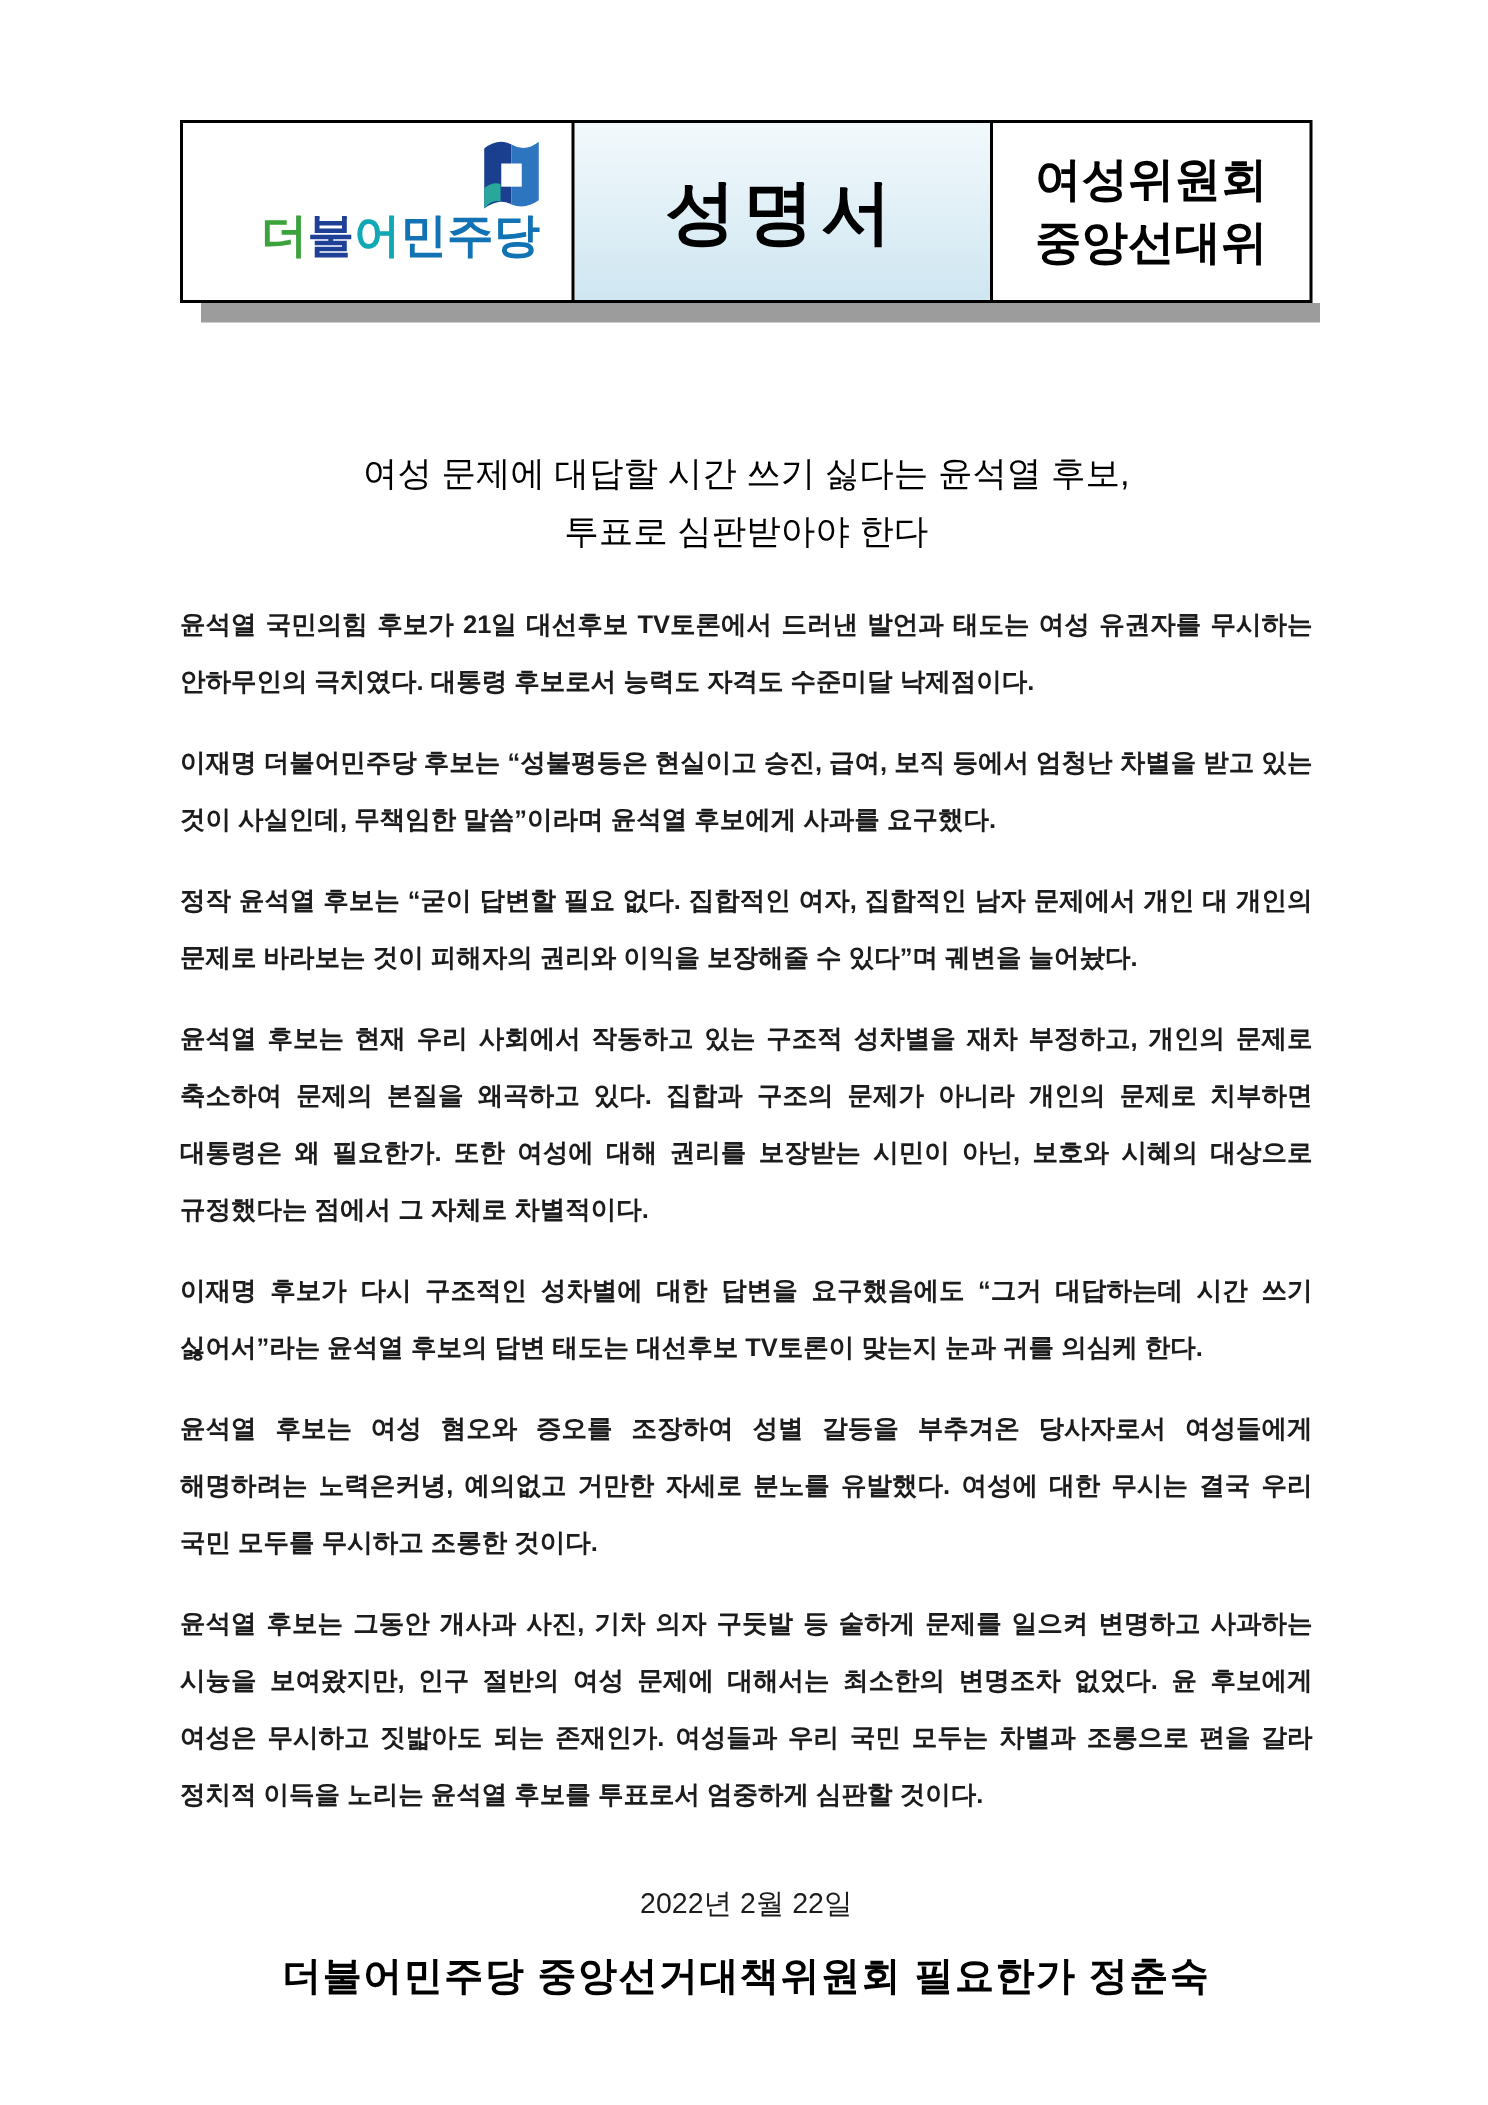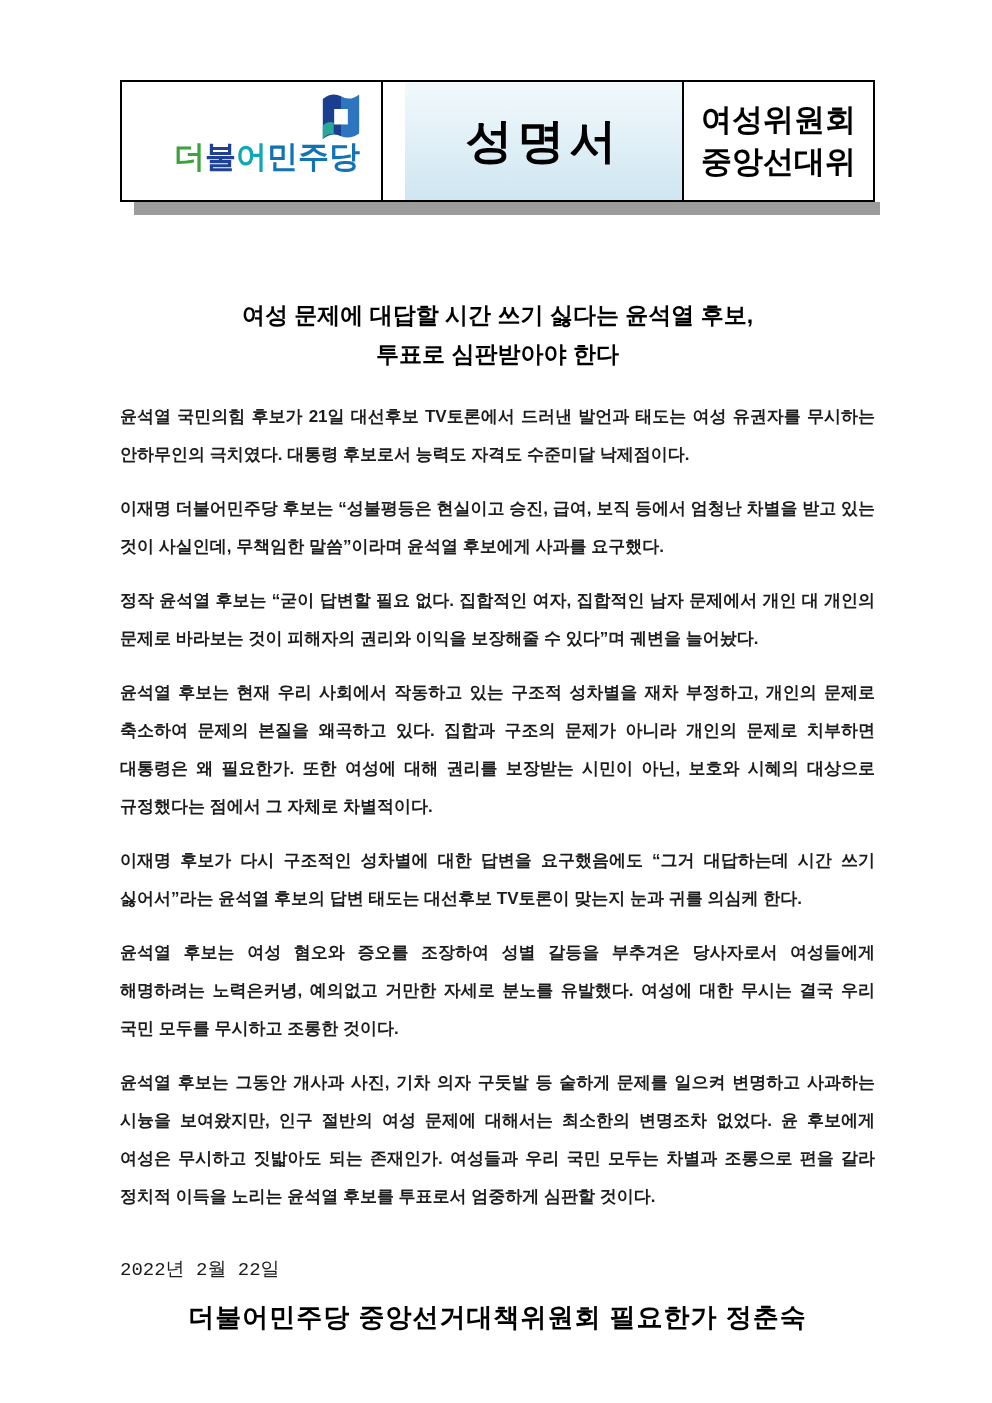--- a/index.html
+++ b/index.html
@@ -37,21 +37,21 @@
     font-size: 31px;
     font-weight: bold;
     letter-spacing: 0px;
     white-space: nowrap;
   }
   .flag-icon { position: absolute; right: 20px; top: 8px; }
   .cell-doc {
     width: 279px;
     border-right: 2px solid var(--border-black, #000);
     background: linear-gradient(to bottom, var(--header-panel-top, #f2f9fc), var(--header-panel-bottom, #cfe6f1));
-    display: flex; align-items: center; justify-content: center; margin-left: 22px;
+    display: flex; align-items: center; justify-content: center;
   }
   .doc-type {
     font-size: 47px;
     font-weight: bold;
     letter-spacing: 5px;
     color: #000;
   }
   .cell-org {
     flex: 1;
     display: flex; flex-direction: column;
@@ -75,43 +75,44 @@
     font-size: 17px;
     color: #1c1c1c;
     white-space: nowrap;
   }
 
   
   .statement-title {
     position: absolute;
     left: 120px; top: 296px; width: 755px;
     text-align: center;
-    font-size: 23px; font-weight: bold;
+    font-size: 23px; font-weight: normal;
     line-height: 39px;
     color: #000;
   }
 
   
   .statement-body {
     position: absolute;
     left: 120px; top: 398px; width: 755px;
     font-size: 17px;
     line-height: 38px;
     text-align: justify;
     word-break: keep-all;
     color: #1c1c1c;
   }
   .statement-body p { margin: 0 0 16px 0; font-weight: bold; }
 
   
   .statement-date {
     position: absolute;
     left: 120px; top: 1256px; width: 755px;
+    text-align: center;
     font-size: 19px;
-    font-family: Liberation Mono, monospace;
+    font-family: Liberation Sans, sans-serif;
     color: #1c1c1c;
   }
   .signature-line {
     position: absolute;
     left: 120px; top: 1300px; width: 755px;
     text-align: center;
     font-size: 26px; font-weight: bold;
     letter-spacing: 1px;
     color: #000;
     white-space: nowrap;

